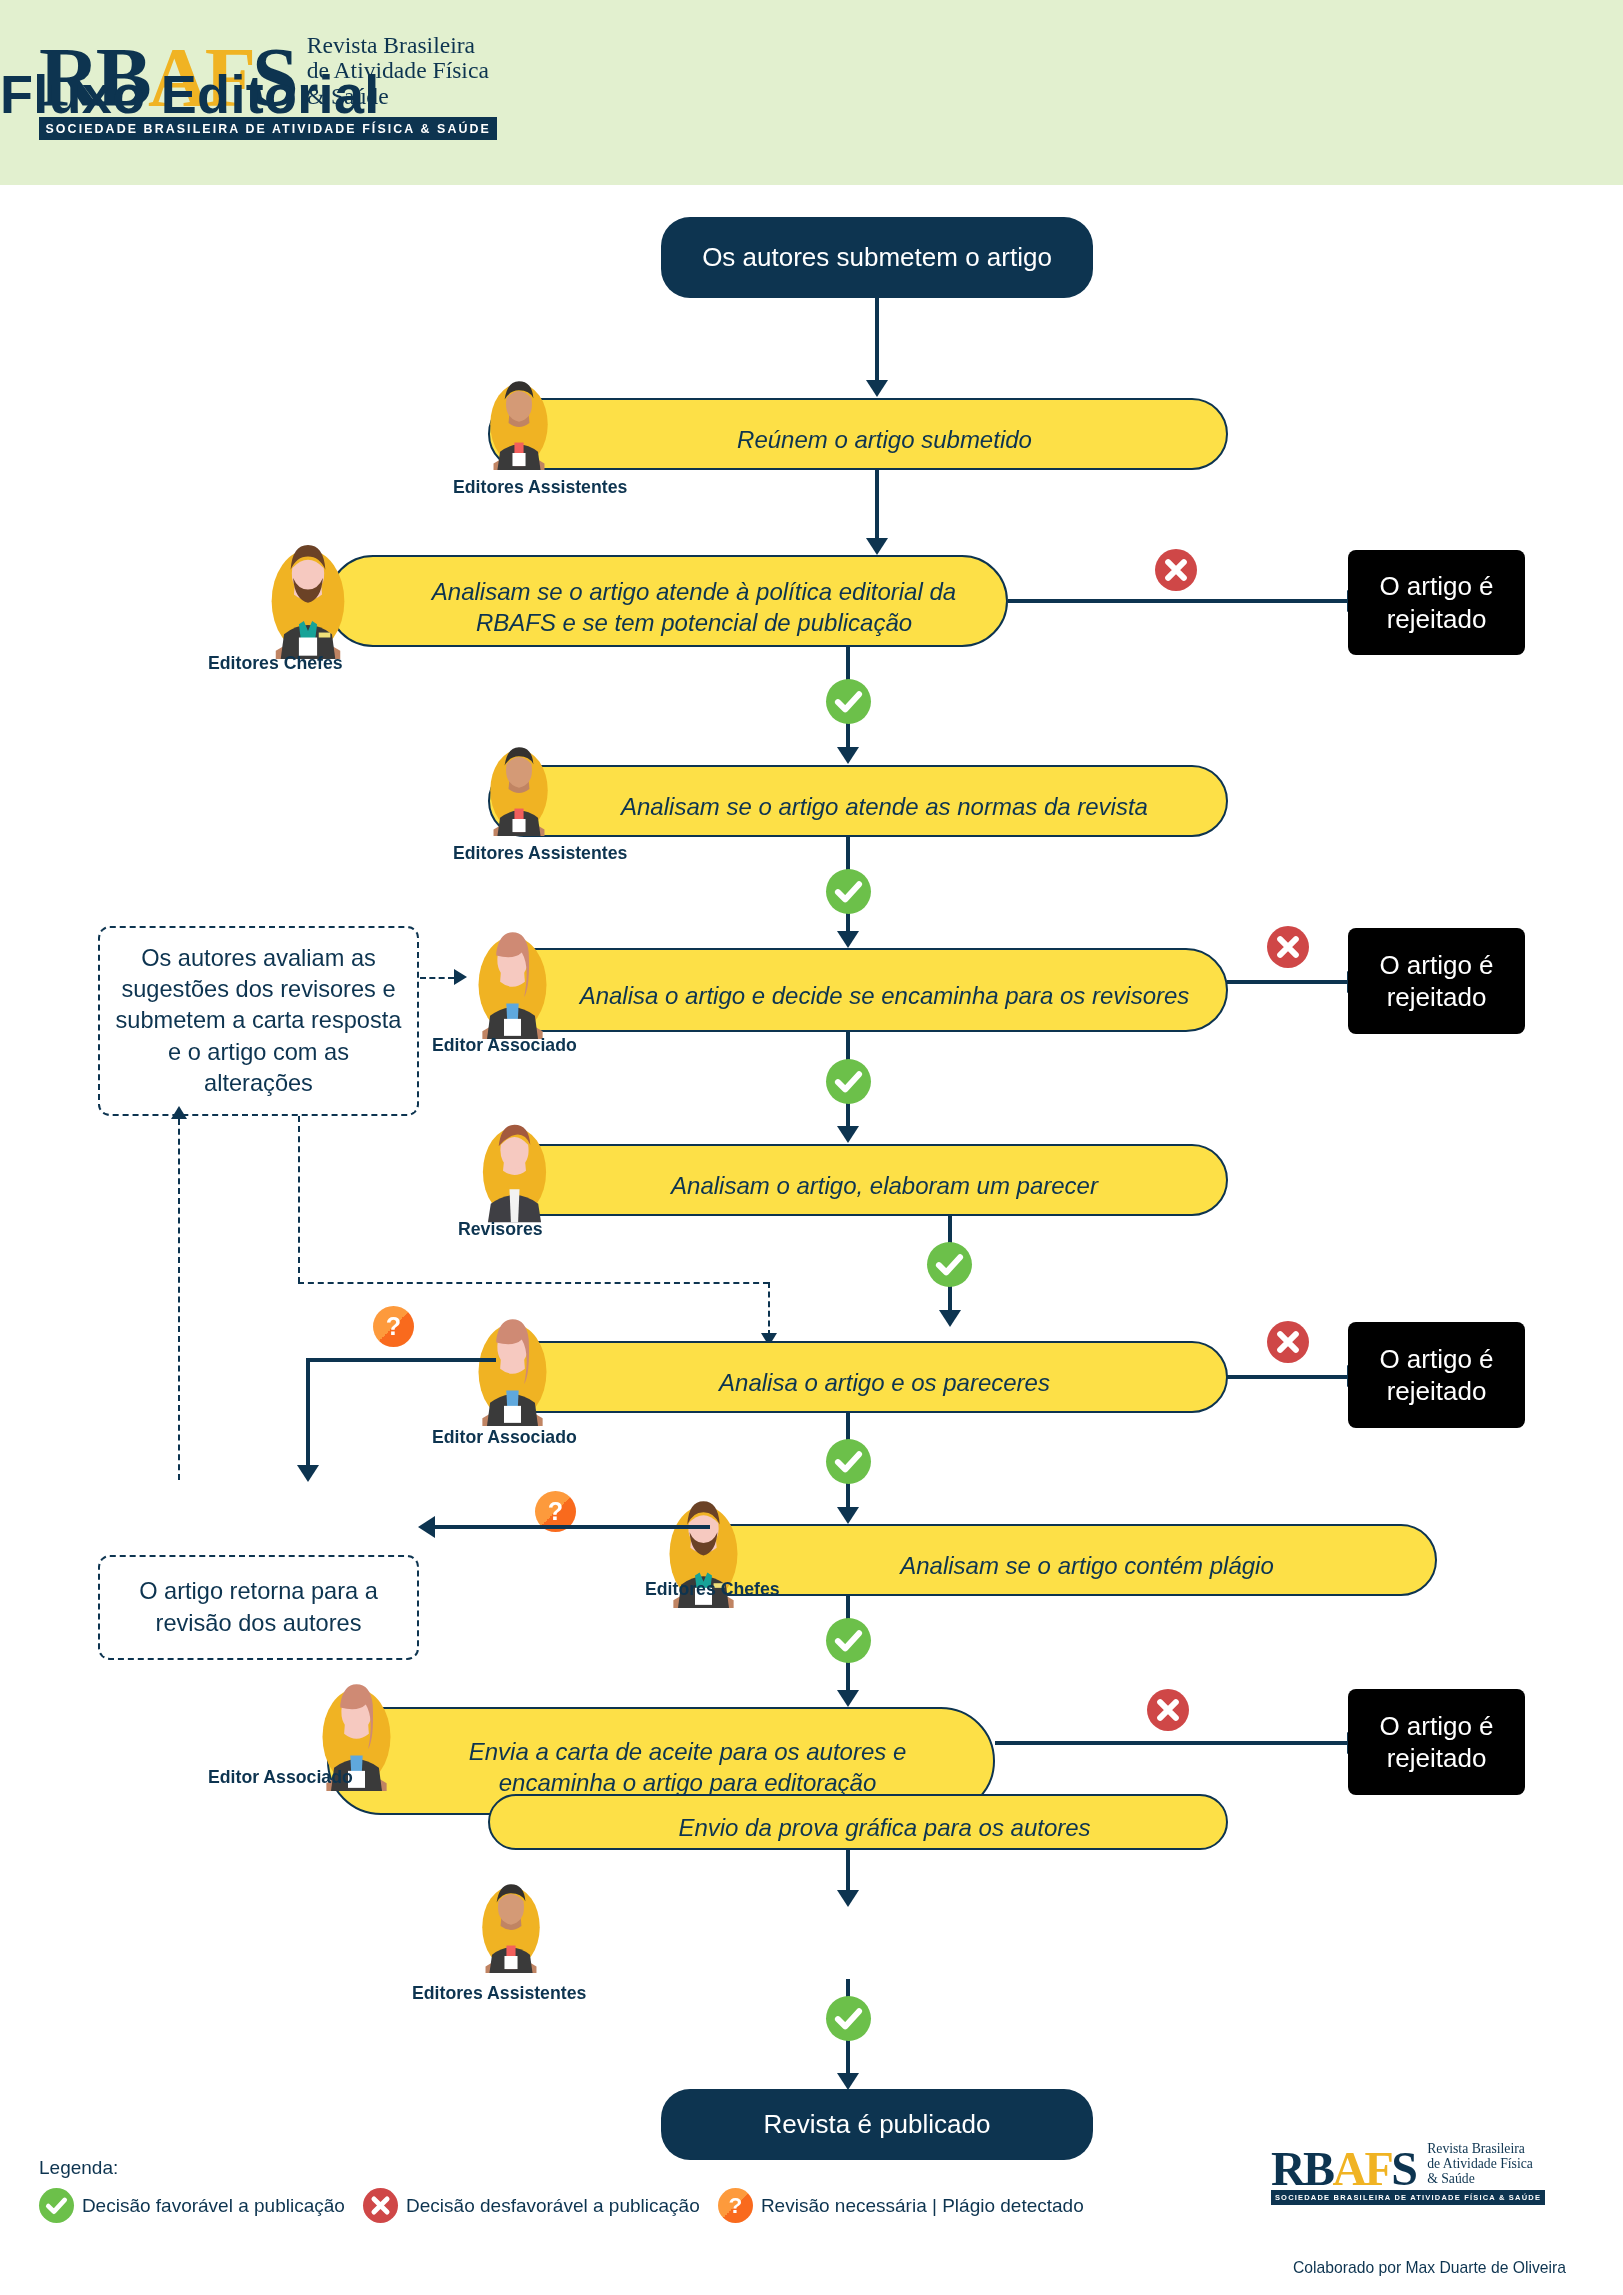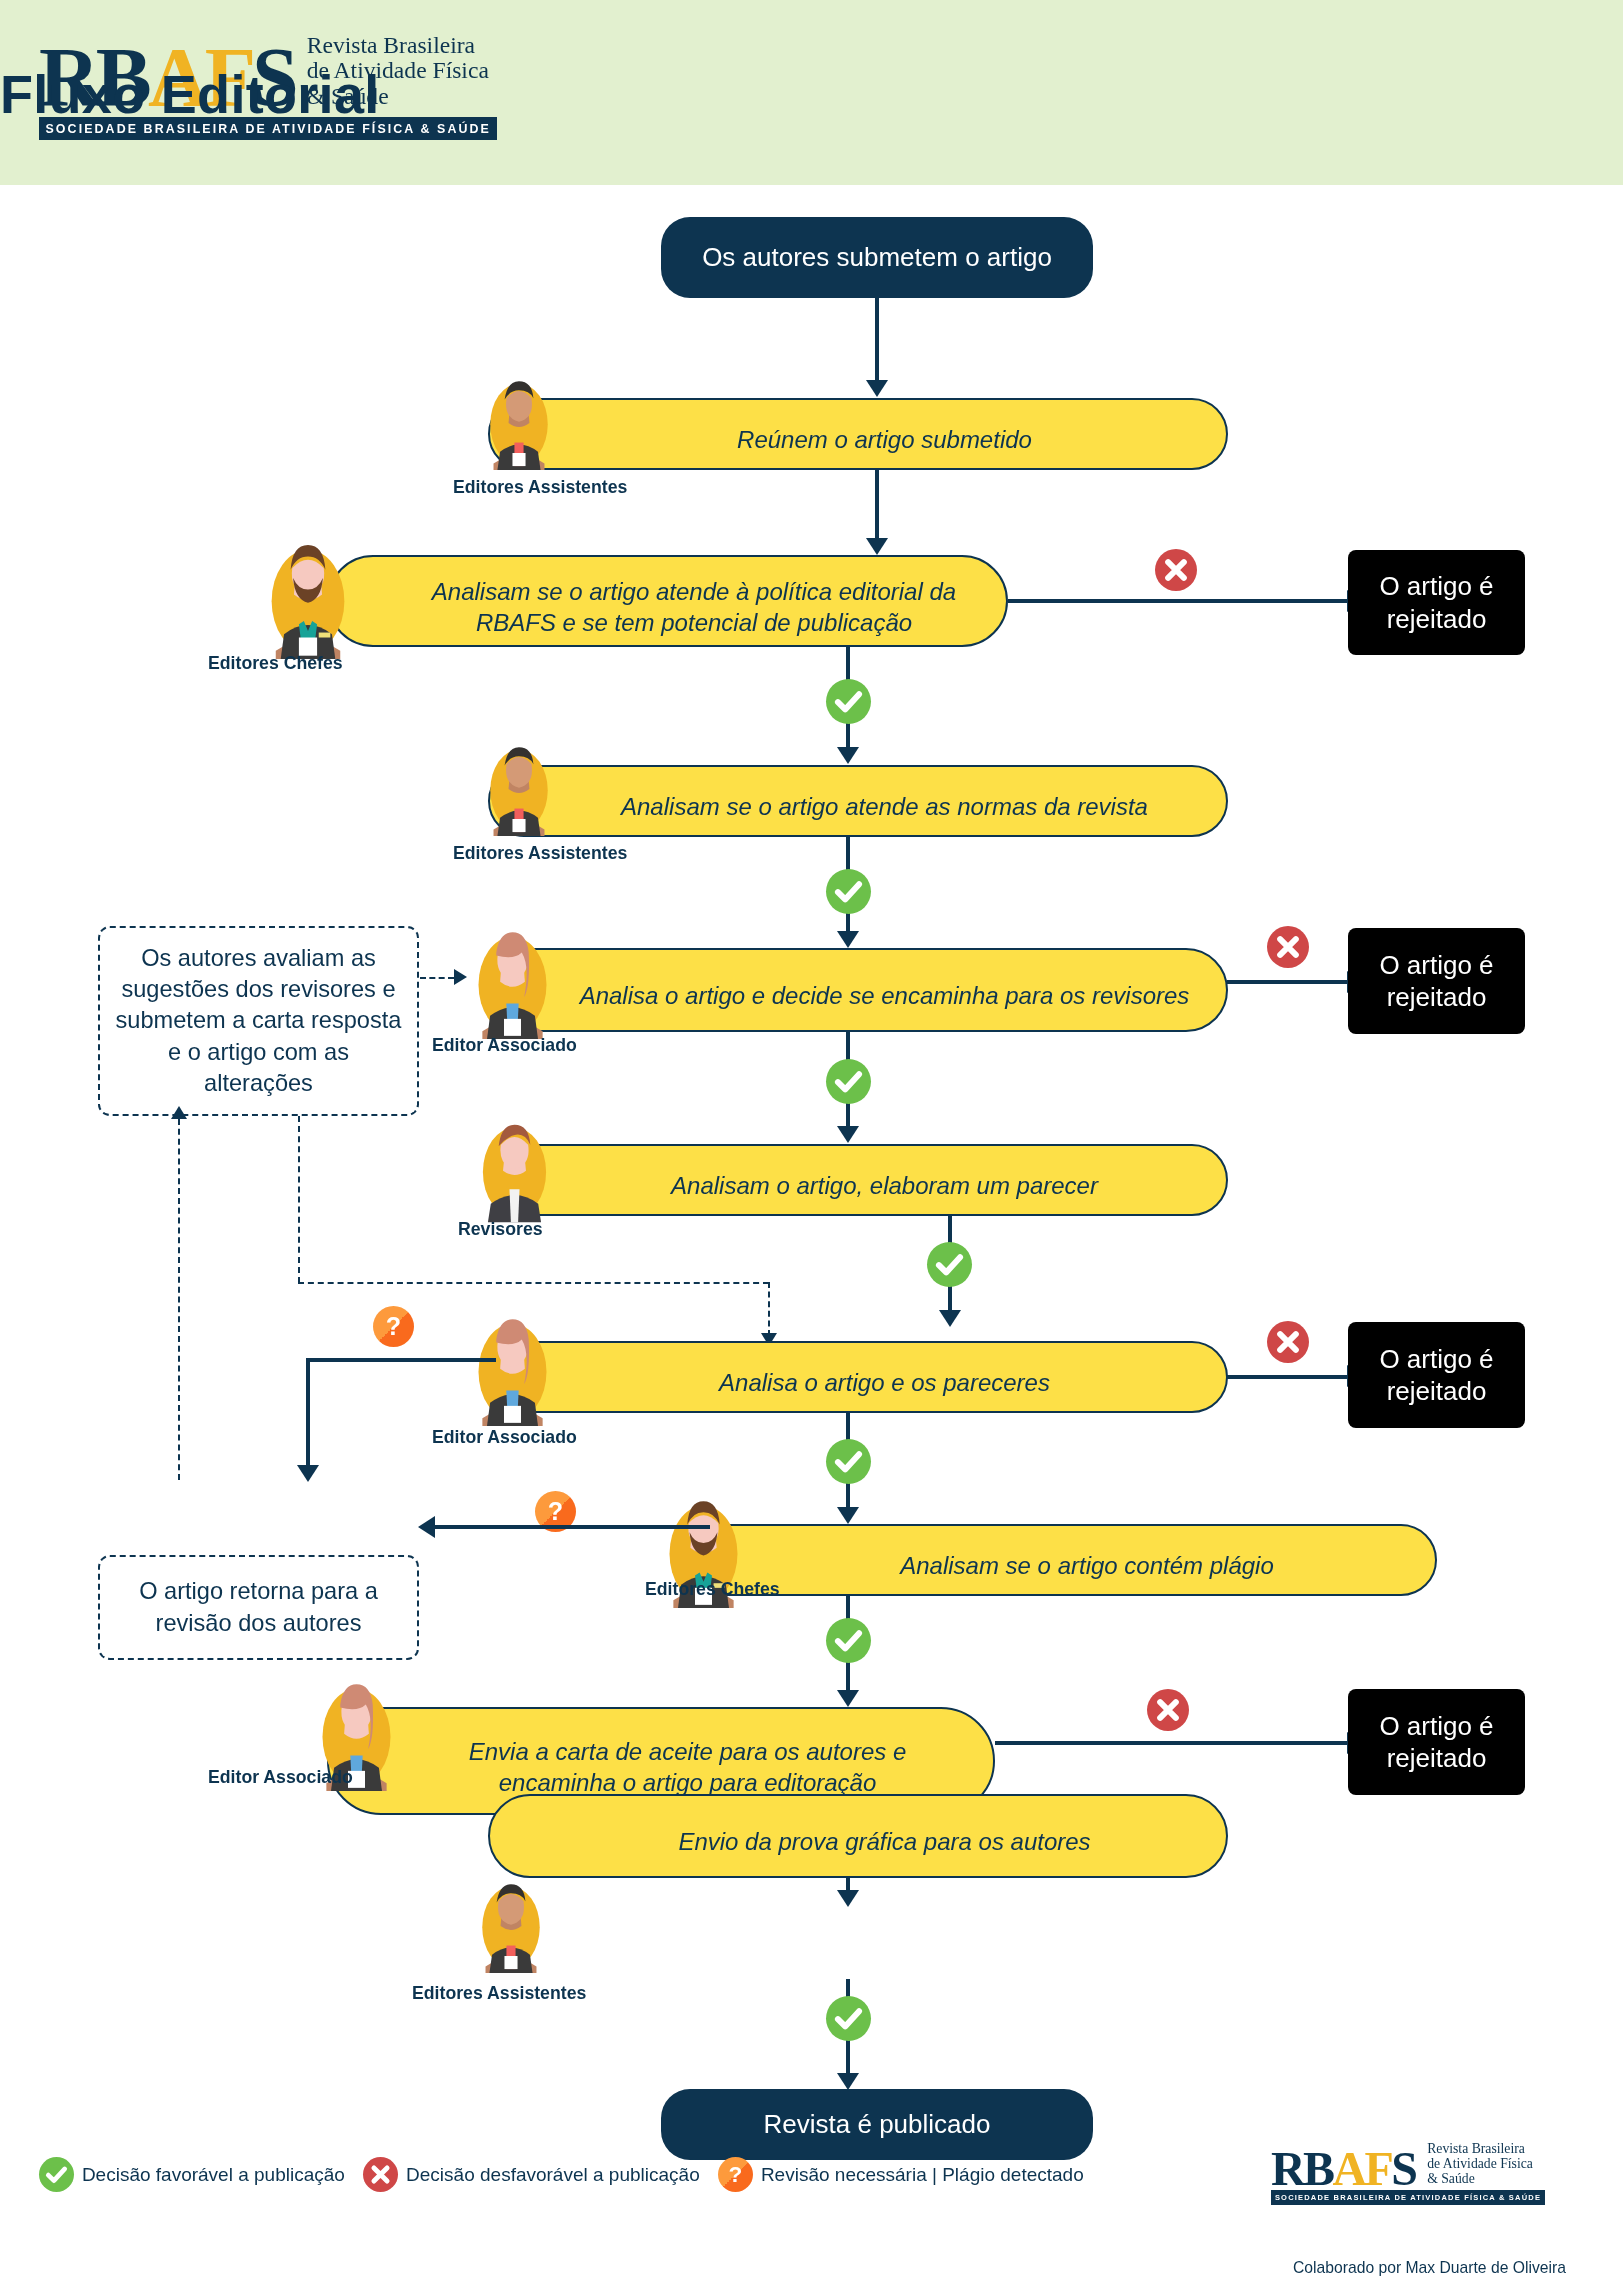--- a/index.html
+++ b/index.html
@@ -401,21 +401,21 @@
 <div class="reject-box" style="left:1348px;top:1689px;width:177px;height:106px;">O artigo é rejeitado</div>
 
 <div class="vline" style="left:846px;top:1795px;height:98px;"></div>
 <div class="arrow-down" style="left:837px;top:1890px;"></div>
 <div class="sicon ok" style="left:826px;top:1801px;width:45px;height:45px;">
   <svg width="45" height="45" viewBox="0 0 68 68">
       <path d="M18 35 L29 46 L50 23" stroke="#ffffff" stroke-width="9" fill="none" stroke-linecap="round" stroke-linejoin="round"></path>
     </svg>
 </div>
 
-<div class="proc" style="left:488px;top:1794px;width:740px;height:84px;">Envio da prova gráfica para os autores</div>
+<div class="proc" style="left:488px;top:1794px;width:740px;height:56px;">Envio da prova gráfica para os autores</div>
 <div class="avatar" style="left:475px;top:1875px;">
   <svg viewBox="0 0 110 150">
     <ellipse cx="55" cy="80" rx="44" ry="62" fill="#f0b323"></ellipse>
     <path d="M16 140 q39 -26 78 0 v10 h-78 z" fill="#c08463"></path>
     <path d="M26 122 q29 -22 58 0 l4 28 h-66 z" fill="#3a3a3a"></path>
     <rect x="48" y="108" width="14" height="36" fill="#f25f5c"></rect>
     <rect x="45" y="124" width="20" height="20" fill="#ffffff"></rect>
     <path d="M42 44 q13 -10 26 0 l3 34 q-16 12 -32 0 z" fill="#c08463"></path>
     <path d="M36 40 q19 -22 38 0 q5 30 -19 36 q-24 -6 -19 -36 z" fill="#d49a76"></path>
     <path d="M33 42 q4 -28 22 -28 q20 0 22 26 q-6 -12 -22 -12 q-14 0 -22 14 z" fill="#33312f"></path>
@@ -427,20 +427,21 @@
 <div class="arrow-down" style="left:837px;top:2073px;"></div>
 <div class="sicon ok" style="left:826px;top:1996px;width:45px;height:45px;">
   <svg width="45" height="45" viewBox="0 0 68 68">
       <path d="M18 35 L29 46 L50 23" stroke="#ffffff" stroke-width="9" fill="none" stroke-linecap="round" stroke-linejoin="round"></path>
     </svg>
 </div>
 
 <div class="term" style="left:661px;top:2089px;width:432px;height:71px;">Revista é publicado</div>
 
 <div id="legend">
+  <div class="legend-title">Legenda:</div>
   <div class="legend-row">
     <div class="legend-item">
       <span class="sicon ok">
         <svg width="35" height="35" viewBox="0 0 68 68">
             <path d="M18 35 L29 46 L50 23" stroke="#ffffff" stroke-width="9" fill="none" stroke-linecap="round" stroke-linejoin="round"></path>
           </svg>
       </span>
       <span class="txt">Decisão favorável a publicação</span>
     </div>
     <div class="legend-item">

